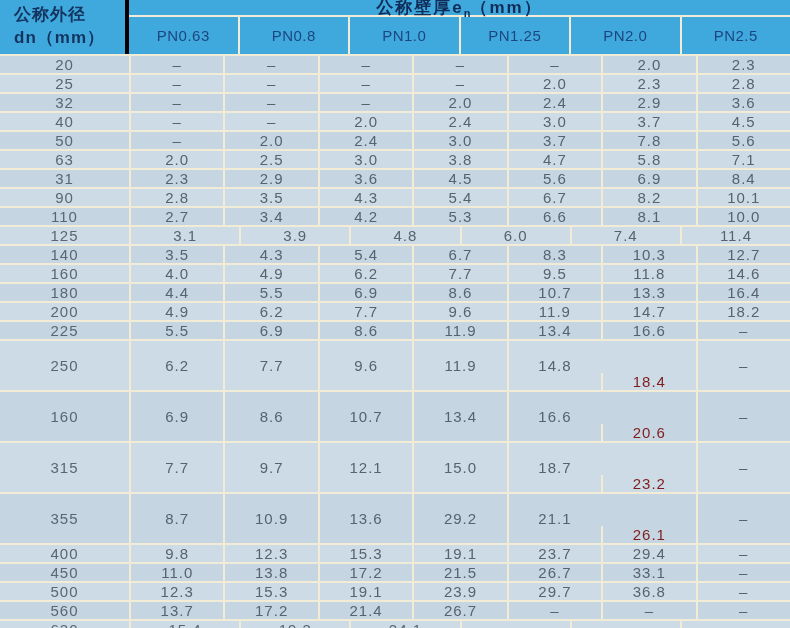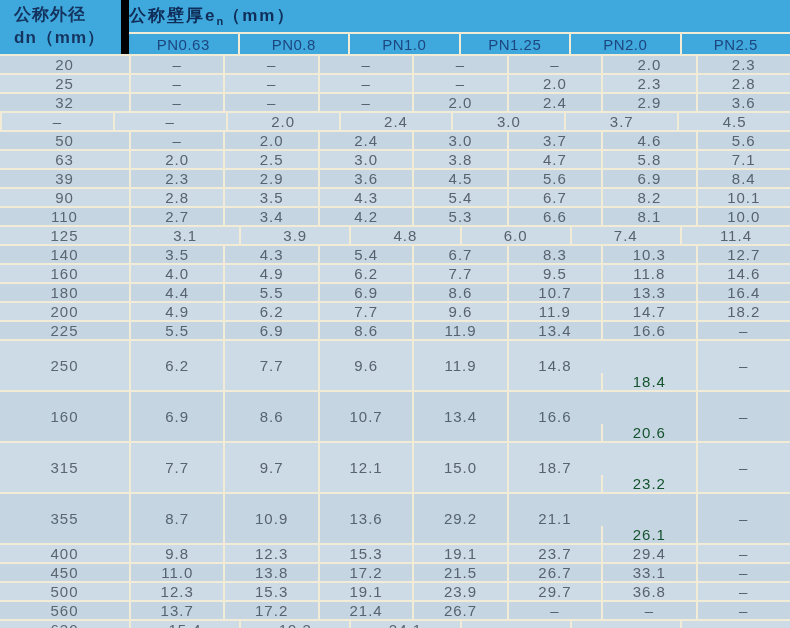--- a/index.html
+++ b/index.html
@@ -17,37 +17,38 @@
 
   
   .table-header {
     display: flex;
     height: 56px;
     background: #3fa9dd;
     border-bottom: 2px solid #f2ecd6;
   }
   .corner-cell {
     width: 129px;
-    border-right: 8px solid #000000;
+    border-right: 4px solid #000000;
     color: #14345f;
     font-weight: bold;
     font-size: 17px;
     line-height: 1.35;
     display: flex;
     flex-direction: column;
     justify-content: center;
     padding-left: 14px;
     letter-spacing: 1px;
   }
   .header-right { flex: 1; display: flex; flex-direction: column; }
   .group-title {
-    height: 34px;
+    height: 17px;
     border-bottom: 2px solid #f2ecd6;
     display: flex;
     align-items: center;
+    justify-content: center;
     color: #0f2d58;
     font-weight: bold;
     font-size: 17px;
     letter-spacing: 2px;
   }
   .group-title sub { font-size: 11px; letter-spacing: 0; }
   .pn-row { flex: 1; display: flex; justify-content: space-between; }
   .pn-cell {
     flex: 1;
     display: flex;
@@ -75,21 +76,21 @@
   .cell {
     display: flex;
     align-items: center;
     justify-content: center;
     font-size: 15px;
     color: #57636e;
     letter-spacing: 1px;
   }
   .dn-cell { width: 129px; color: #5a6670; border-radius: 6px; }
   .val-cell { flex: 1; border-left: 2px solid #f2ecd6; }
-  .val-cell.faded { color: #14532d; margin-top: 32px; }
+  .val-cell.faded { color: #7f1d1d; margin-top: 32px; }
 
   
   .photo-edge {
     height: 8px;
     background: linear-gradient(#363b3f, #141619);
   }
 </style>
 </head>
 <body>
 
@@ -142,50 +143,51 @@
         <div class="cell dn-cell">32</div>
         <div class="cell val-cell">–</div>
         <div class="cell val-cell">–</div>
         <div class="cell val-cell">–</div>
         <div class="cell val-cell">2.0</div>
         <div class="cell val-cell">2.4</div>
         <div class="cell val-cell">2.9</div>
         <div class="cell val-cell">3.6</div>
       </div>
       <div class="row alt">
+        <div class="cell dn-cell">40</div>
         <div class="cell val-cell">–</div>
         <div class="cell val-cell">–</div>
         <div class="cell val-cell">2.0</div>
         <div class="cell val-cell">2.4</div>
         <div class="cell val-cell">3.0</div>
         <div class="cell val-cell">3.7</div>
         <div class="cell val-cell">4.5</div>
       </div>
       <div class="row">
         <div class="cell dn-cell">50</div>
         <div class="cell val-cell">–</div>
         <div class="cell val-cell">2.0</div>
         <div class="cell val-cell">2.4</div>
         <div class="cell val-cell">3.0</div>
         <div class="cell val-cell">3.7</div>
-        <div class="cell val-cell">4.6</div>
+        <div class="cell val-cell">7.8</div>
         <div class="cell val-cell">5.6</div>
       </div>
       <div class="row alt">
         <div class="cell dn-cell">63</div>
         <div class="cell val-cell">2.0</div>
         <div class="cell val-cell">2.5</div>
         <div class="cell val-cell">3.0</div>
         <div class="cell val-cell">3.8</div>
         <div class="cell val-cell">4.7</div>
         <div class="cell val-cell">5.8</div>
         <div class="cell val-cell">7.1</div>
       </div>
       <div class="row">
-        <div class="cell dn-cell">39</div>
+        <div class="cell dn-cell">31</div>
         <div class="cell val-cell">2.3</div>
         <div class="cell val-cell">2.9</div>
         <div class="cell val-cell">3.6</div>
         <div class="cell val-cell">4.5</div>
         <div class="cell val-cell">5.6</div>
         <div class="cell val-cell">6.9</div>
         <div class="cell val-cell">8.4</div>
       </div>
       <div class="row alt">
         <div class="cell dn-cell">90</div>

